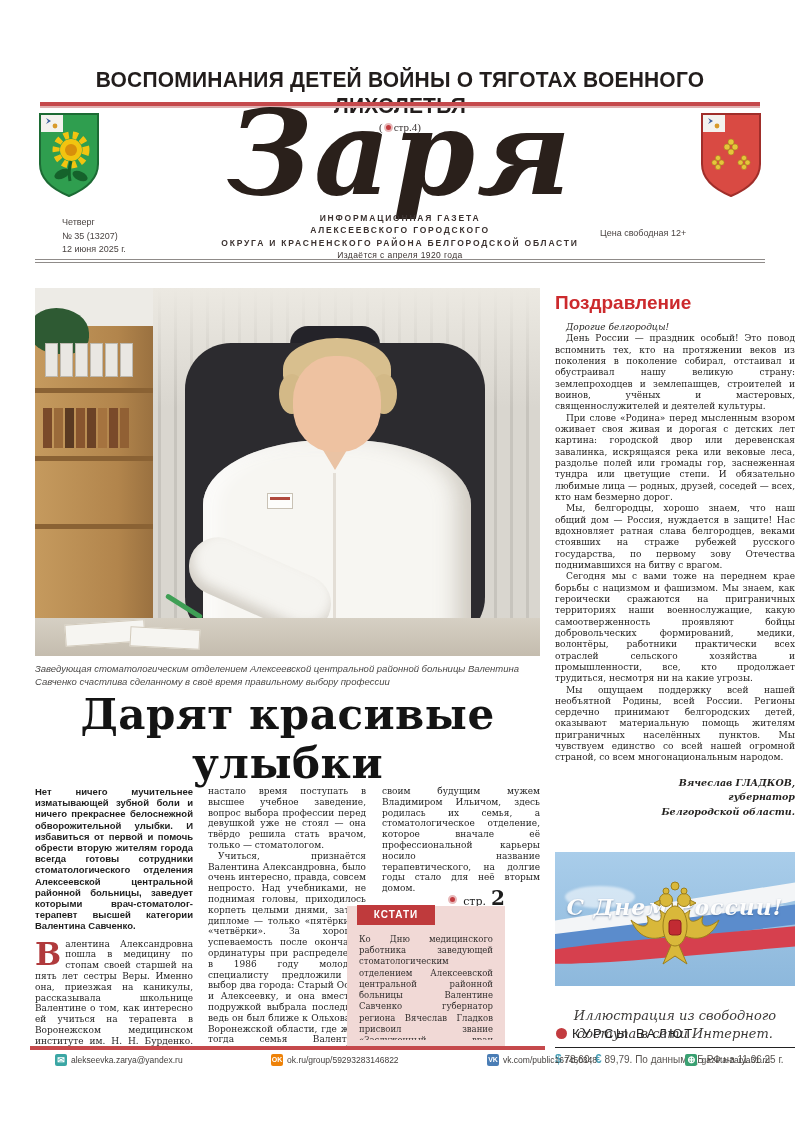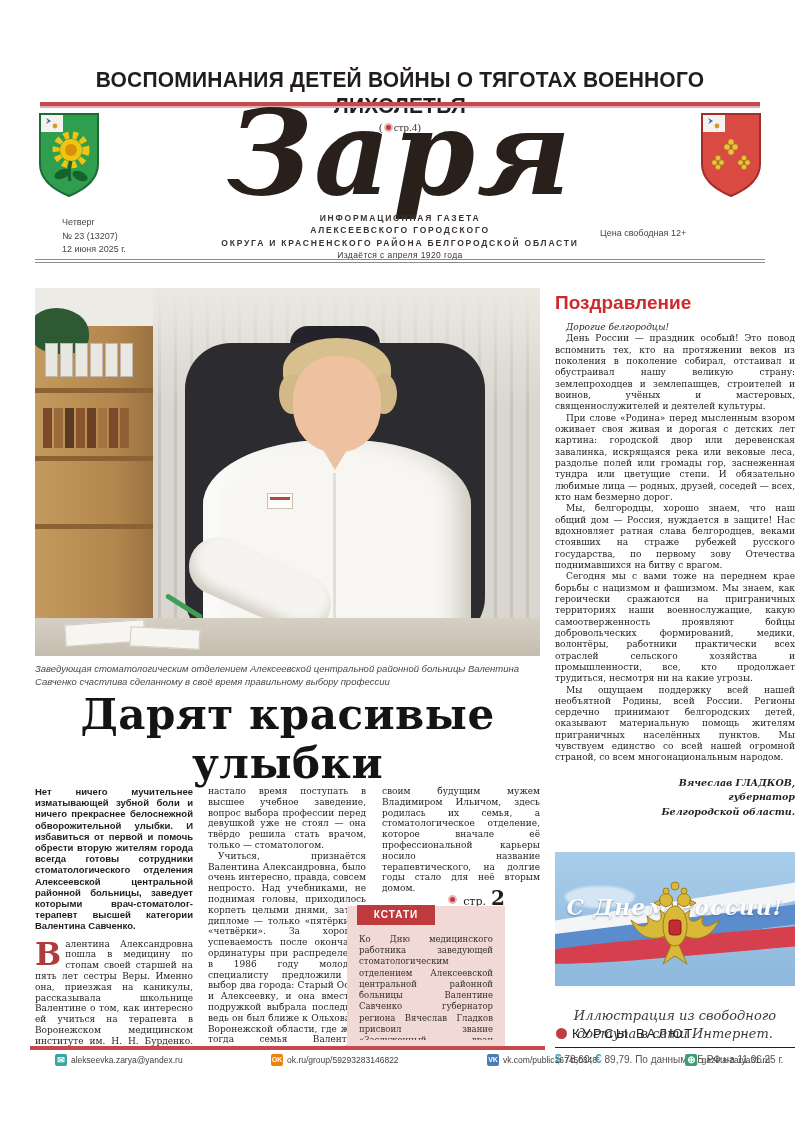--- a/index.html
+++ b/index.html
@@ -159,21 +159,21 @@
 
   <div class="logo">Заря</div>
   <div class="masthead-sub">
     <span class="l">ИНФОРМАЦИОННАЯ ГАЗЕТА</span>
     <span class="l">АЛЕКСЕЕВСКОГО ГОРОДСКОГО</span>
     <span class="l">ОКРУГА И КРАСНЕНСКОГО РАЙОНА БЕЛГОРОДСКОЙ ОБЛАСТИ</span>
     <span class="l small">Издаётся с апреля 1920 года</span>
   </div>
   <div class="issue-info">
     <div>Четверг</div>
-    <div>№ 23 (13207)</div>
+    <div>№ 35 (13207)</div>
     <div>12 июня 2025 г.</div>
   </div>
   <div class="price">Цена свободная 12+</div>
   <div class="masthead-divider"></div>
 
   <div class="photo">
     <div class="blinds"></div>
     <div class="blinds-glow"></div>
     <div class="wall"></div>
     <div class="shelf"></div>

